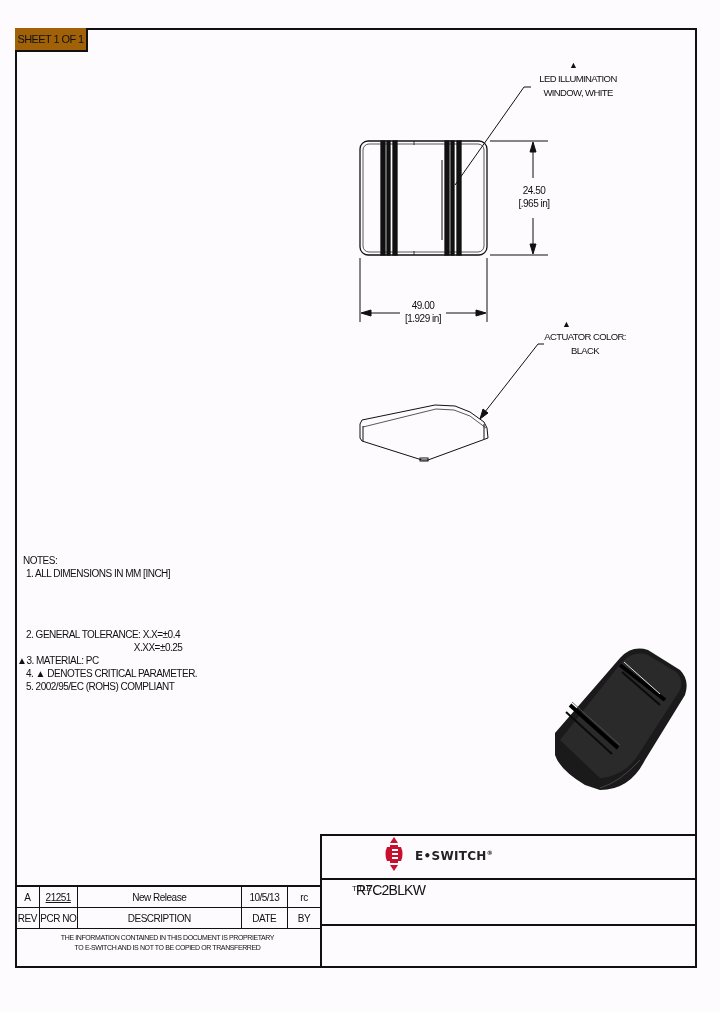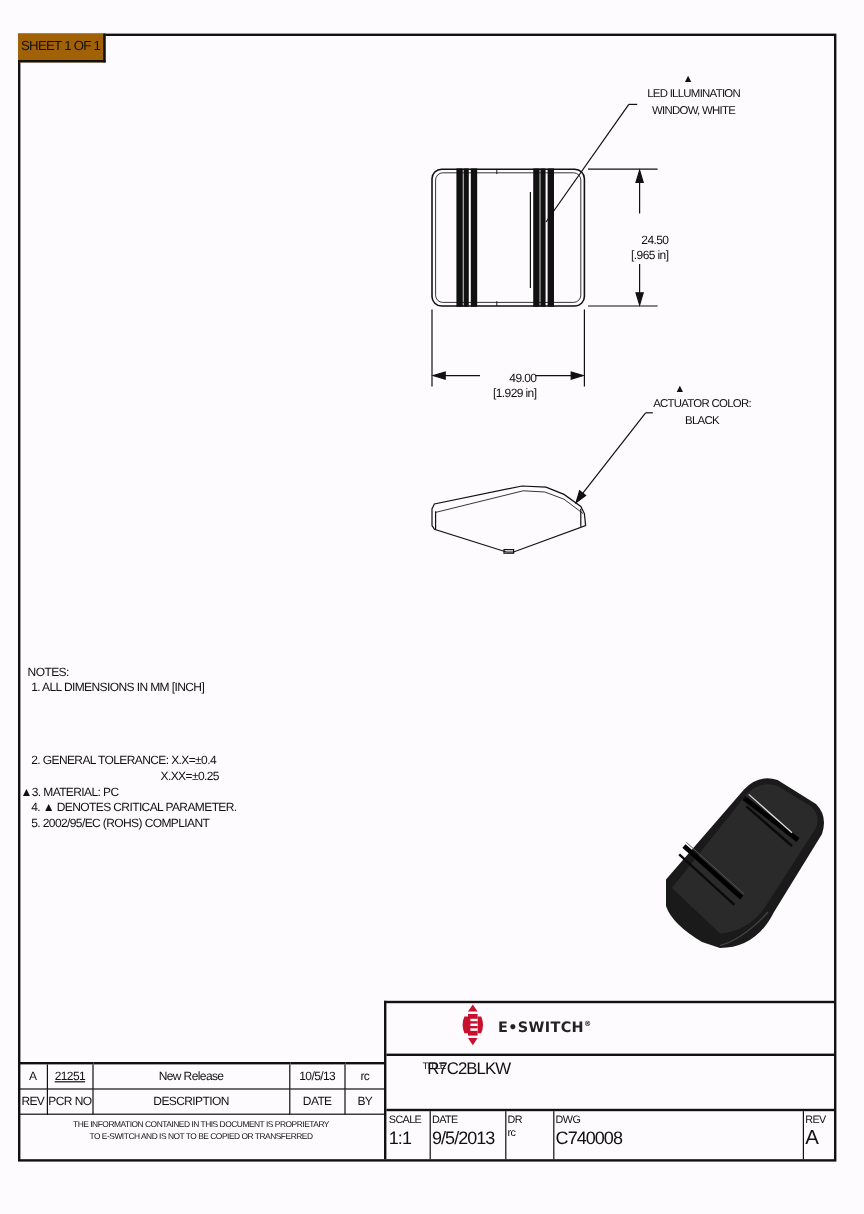--- a/index.html
+++ b/index.html
@@ -4,21 +4,21 @@
 <style>
   html, body { margin:0; padding:0; background:#fdfbfd; }
   body { width:720px; height:1012px; position:relative; overflow:hidden;
          font-family:"Liberation Sans Narrow","Liberation Sans", sans-serif; color:#111; }
   .abs { position:absolute; }
   .frame { left:15px; top:28px; width:678px; height:936px; border:2px solid #111; }
   .sheet { left:15px; top:28px; width:71px; height:22px; border:2px solid #111; border-top:none; border-left:none;
            font-size:11px; line-height:22px; text-align:center; letter-spacing:-0.6px; background:#a16207; }
   .note { font-size:10px; letter-spacing:-0.5px; line-height:13px; white-space:nowrap; }
   .callout { font-size:9.5px; letter-spacing:-0.6px; line-height:14px; text-align:center; white-space:nowrap; }
-  .dim { font-size:10px; letter-spacing:-0.5px; line-height:13px; text-align:right; white-space:nowrap;margin-top:10px; }
+  .dim { font-size:10px; letter-spacing:-0.5px; line-height:13px; text-align:center; white-space:nowrap; }
   svg { position:absolute; left:0; top:0; }
   table.rev { position:absolute; left:15px; top:885px; width:305px; border-collapse:collapse; font-size:10px; letter-spacing:-0.5px; }
   table.rev td { border:1px solid #111; height:20px; padding:0; text-align:center; }
   table.rev tr.top td { border-top:2px solid #111; }
   .prop { position:absolute; left:15px; top:929px; width:305px; height:35px; font-size:7px; line-height:10px; text-align:center;
           letter-spacing:-0.4px; padding-top:4px; box-sizing:border-box; }
   .tb { position:absolute; left:320px; top:834px; width:373px; height:130px; border-left:2px solid #111; border-top:2px solid #111; }
   .tb .logo-row { position:absolute; left:0; top:0; width:373px; height:42px; border-bottom:2px solid #111; }
   .tb .title-row { position:absolute; left:0; top:44px; width:373px; height:44px; border-bottom:2px solid #111; }
   .tb .info-row { position:absolute; left:0; top:90px; width:373px; height:40px; }
@@ -167,35 +167,13 @@
 </div>
 
 <div class="tb">
   <div class="logo-row">
     <div class="eswitch-text"><span>E•SWITCH</span><sup style="font-size:6px;">®</sup></div>
   </div>
   <div class="title-row">
     <span class="abs" style="left:2px;top:4px;font-size:8px;letter-spacing:-0.5px;margin-left:28px;">TITLE</span>
     <span class="abs" style="left:34px;top:2px;font-size:14px;letter-spacing:-0.8px;">R7C2BLKW</span>
   </div>
-  <div class="info-row">
-    <div class="cell" style="left:0;width:36px;">
-      <span class="lbl">SCALE</span>
-      <span class="val">1:1</span>
-    </div>
-    <div class="cell" style="left:36px;width:63px;">
-      <span class="lbl">DATE</span>
-      <span class="val">9/5/2013</span>
-    </div>
-    <div class="cell" style="left:99px;width:40px;">
-      <span class="lbl">DR</span>
-      <span class="lbl" style="top:13px;">rc</span>
-    </div>
-    <div class="cell" style="left:139px;width:208px;">
-      <span class="lbl">DWG</span>
-      <span class="val">C740008</span>
-    </div>
-    <div class="cell" style="left:347px;width:26px;border-right:none;">
-      <span class="lbl">REV</span>
-      <span class="val" style="font-size:17px;top:12px;">A</span>
-    </div>
-  </div>
 </div>
 
 </body></html>

